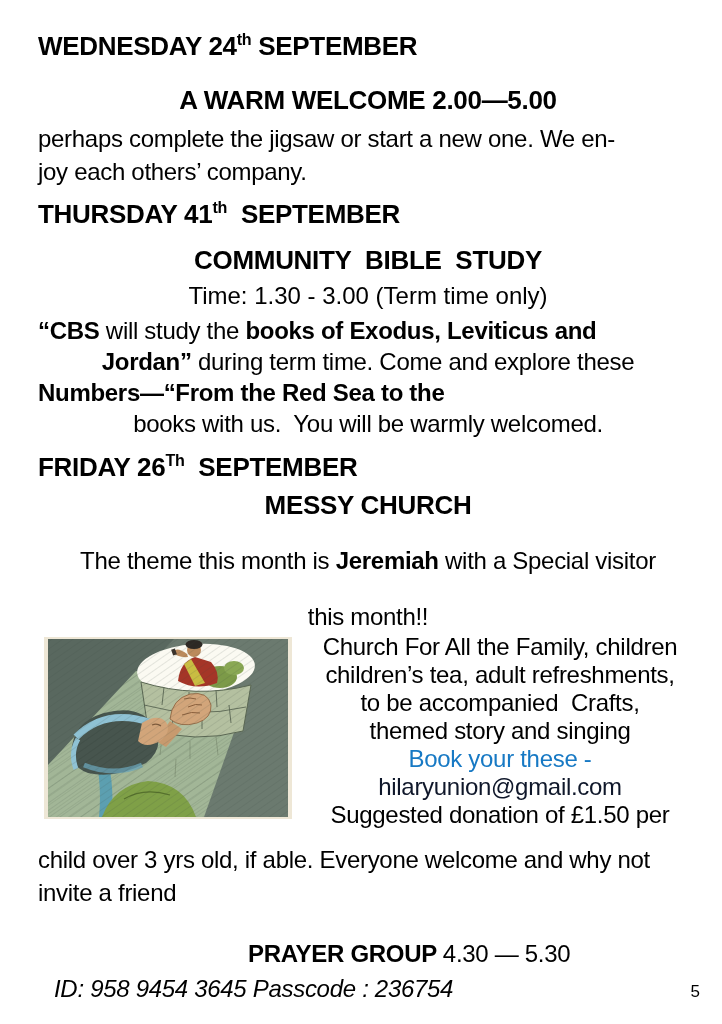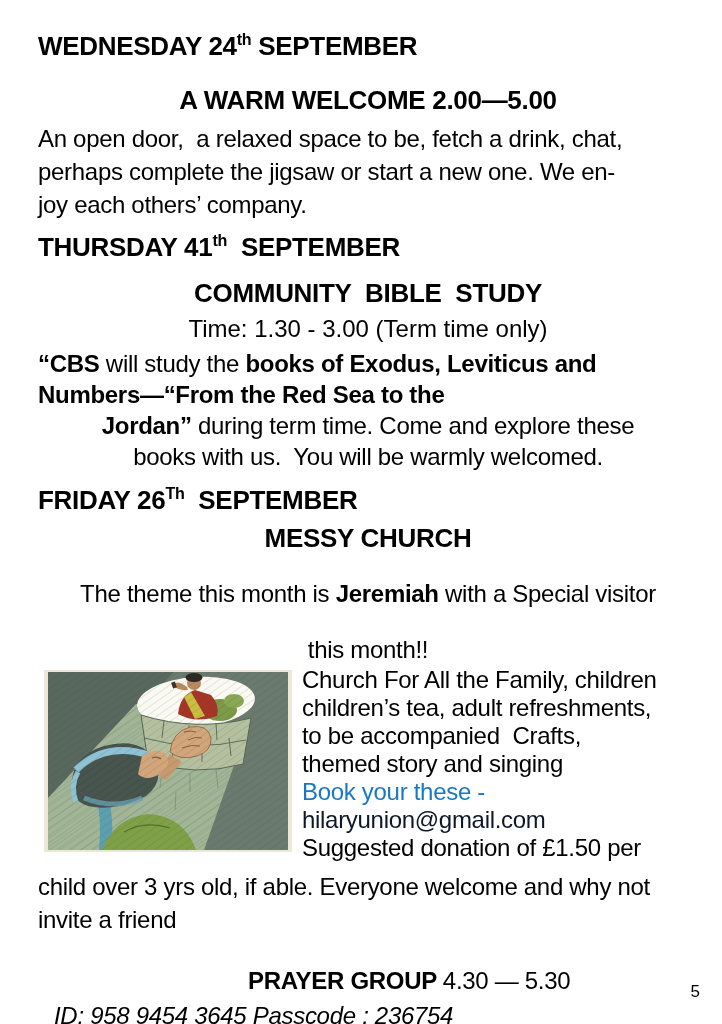--- a/index.html
+++ b/index.html
@@ -32,55 +32,54 @@
   .cbs-para { margin-top:3px; }
   .cbs-para .rich { line-height:31px; }
   .fri-heading { margin-top:12px; }
   .messy-title { margin-top:6px; }
   .theme { margin-top:3px; }
   .theme .rich { line-height:32px;margin-top:24px; }
 
   .messy-wrap { position:relative; min-height:198px; }
   .illus { position:absolute; left:6px; top:4px; width:248px; height:182px; }
   .illus svg { display:block; width:248px; height:182px; }
-  .messy-col { margin-left:264px; }
+  .messy-col { margin-left:264px; text-align:center; }
   .messy-col .line, .messy-col .rich { line-height:28px; }
   .blue-line { }
-  .wrap-lines { margin-top:6px; }
+  .wrap-lines { margin-top:12px; }
   .wrap-lines .line { line-height:33px; }
 
   .prayer-line { margin-top:28px; line-height:33px; padding-left:210px; }
   .id-line { margin-top:2px; line-height:33px; padding-left:16px; font-style:italic; }
   .page-number { position:absolute; right:22px; top:982px; font-size:17px; letter-spacing:0; }
 </style>
 </head>
 <body>
 
 <div class="page">
 
   <div class="h"><span class="b">WEDNESDAY 24</span><sup class="b">th</sup><span class="b"> SEPTEMBER</span></div>
 
   <div class="h center warm-heading">A WARM WELCOME 2.00—5.00</div>
 
   <div class="body-text para1">
-    <div class="line">An open door,  a relaxed space to be, fetch a drink, chat,</div>
     <div class="line">perhaps complete the jigsaw or start a new one. We en-</div>
     <div class="line">joy each others’ company.</div>
   </div>
 
   <div class="h thu-heading"><span class="b">THURSDAY 41</span><sup class="b">th</sup><span class="b">  SEPTEMBER</span></div>
 
   <div class="h center cbs-title">COMMUNITY  BIBLE  STUDY</div>
 
   <div class="body-text center time-line">Time: 1.30 - 3.00   (Term time only)</div>
 
   <div class="body-text cbs-para">
     <div class="rich"><span class="b">“CBS</span><span> will study the </span><span class="b">books of Exodus, Leviticus and</span></div>
+    <div class="rich center"><span class="b">Jordan”</span><span> during term time. Come and explore these</span></div>
     <div class="rich"><span class="b">Numbers—“From the Red Sea to the</span></div>
-    <div class="rich center"><span class="b">Jordan”</span><span> during term time. Come and explore these</span></div>
     <div class="rich center"><span>books with us.  You will be warmly welcomed.</span></div>
   </div>
 
   <div class="h fri-heading"><span class="b">FRIDAY 26</span><sup class="b">Th</sup><span class="b">  SEPTEMBER</span></div>
 
   <div class="h center messy-title">MESSY CHURCH</div>
 
   <div class="body-text theme">
     <div class="rich center"><span>The theme this month is </span><span class="b">Jeremiah</span><span> with a Special visitor</span></div>
     <div class="rich center"><span>this month!!</span></div>

